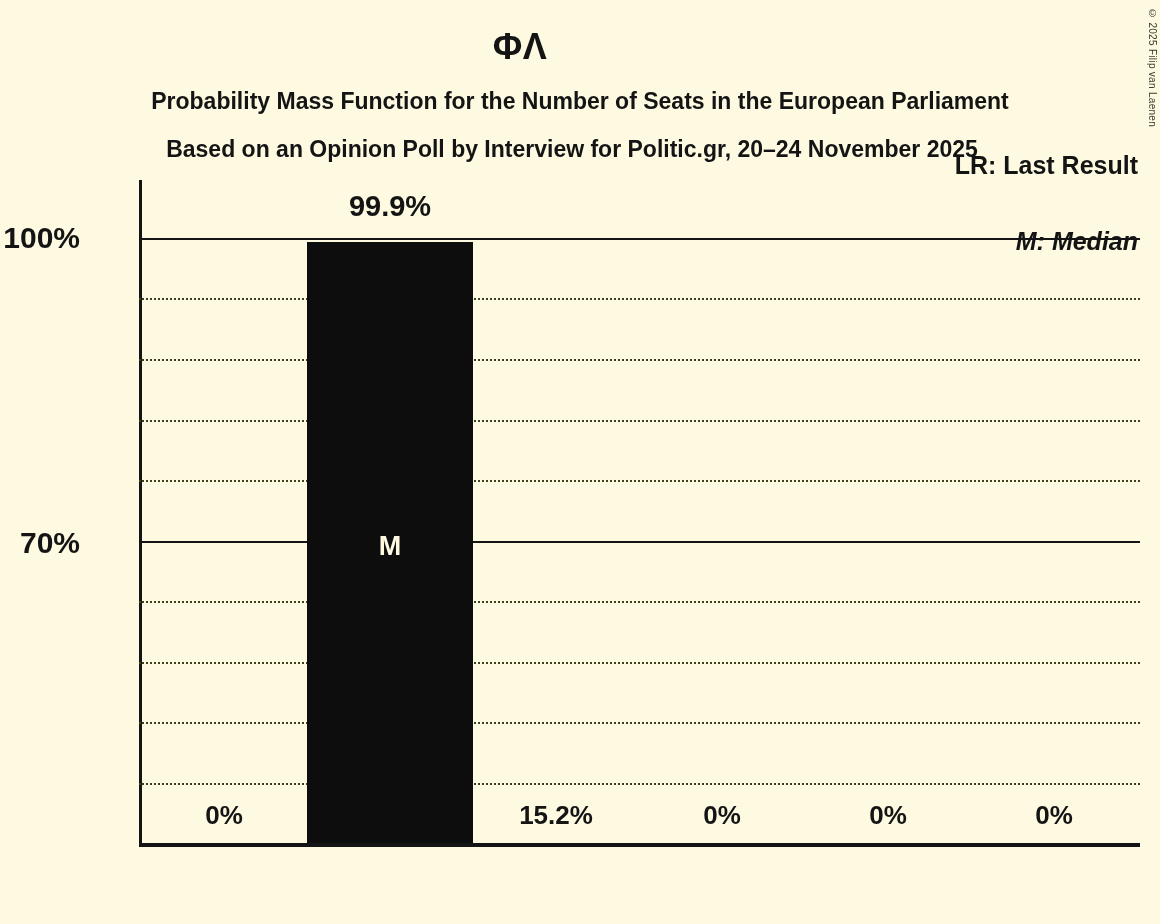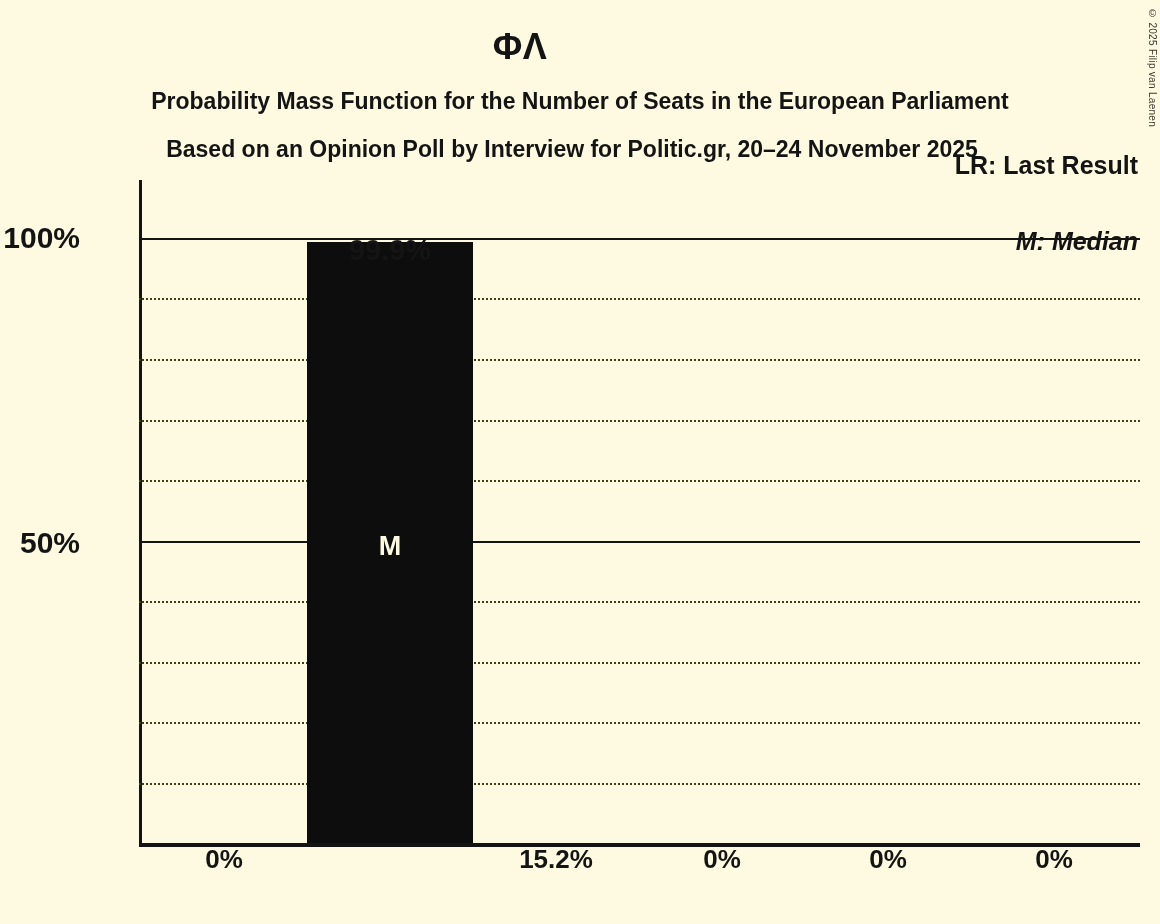--- a/index.html
+++ b/index.html
@@ -113,21 +113,20 @@
     text-align: center;
     transform: translate(-50%, -50%);
   }
 
   .value-label {
     position: absolute;
     font-size: 26px;
     font-weight: bold;
     transform: translateX(-50%);
     white-space: nowrap;
-    margin-top: 44px;
   }
   .value-label.top {
     font-size: 29px;
   }
 
   .lr-label {
     position: absolute;
     font-size: 27px;
     font-weight: bold;
     text-align: center;
@@ -199,16 +198,16 @@
     <div class="value-label" style="left:583px; top:620px;">0%</div>
     <div class="value-label" style="left:749px; top:620px;">0%</div>
     <div class="value-label" style="left:915px; top:620px;">0%</div>
 
     <div class="legend lr">LR: Last Result</div>
     <div class="legend m">M: Median</div>
 
     <div class="axis-bottom"></div>
 
     <div class="ytick" style="top:58px;">100%</div>
-    <div class="ytick" style="top:363px;">50%</div>
+    <div class="ytick" style="top:363px;">70%</div>
 
   </div>
 </div>
 
 </body></html>

